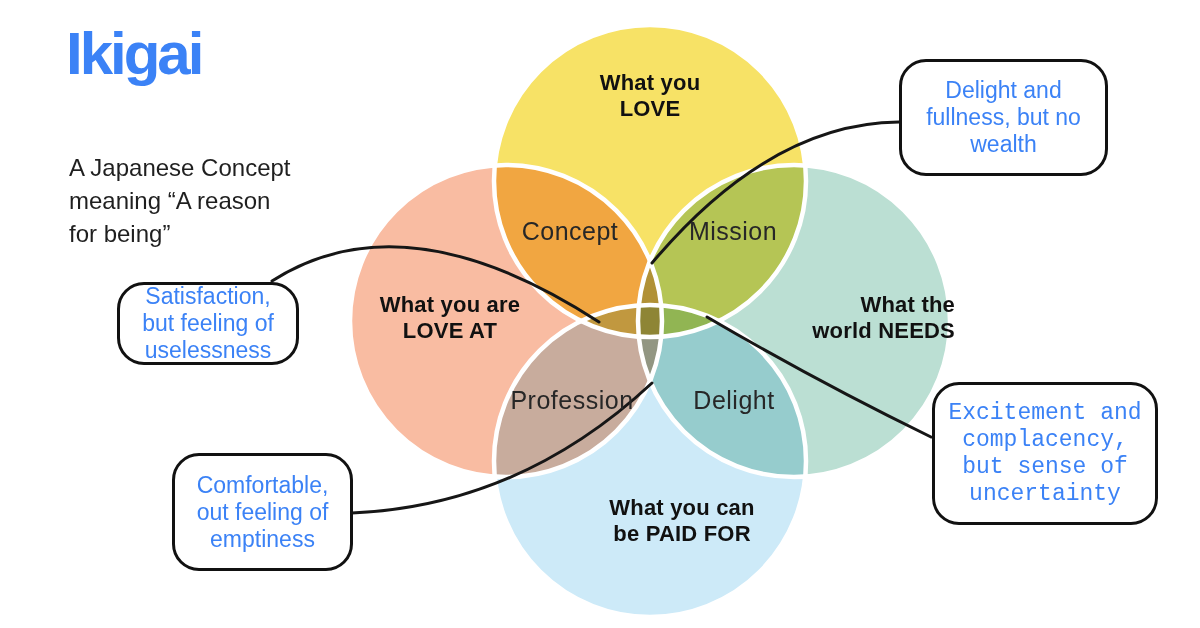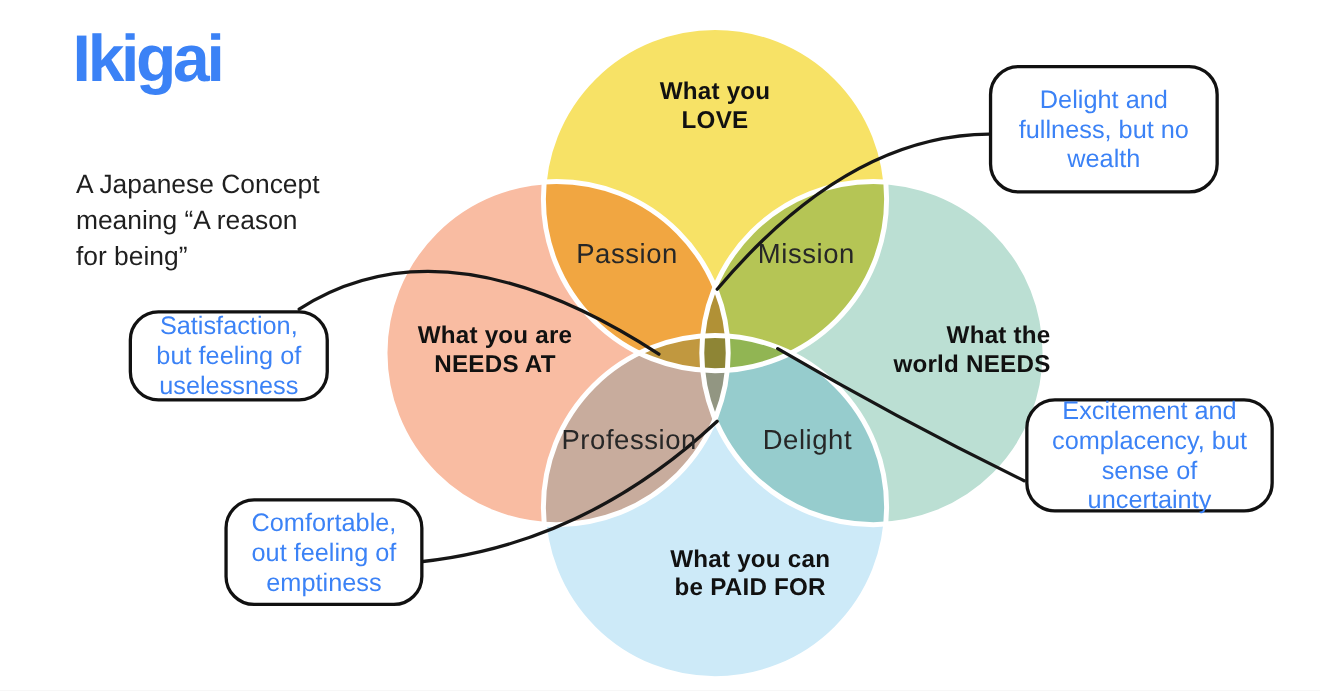--- a/index.html
+++ b/index.html
@@ -104,37 +104,37 @@
   </svg>
 
   <h1 class="title">Ikigai</h1>
   <div class="subtitle">A Japanese Concept
 meaning “A reason
 for being”</div>
 
   <div class="circle-label" style="left:650px; top:96px; width:220px;">What you
 LOVE</div>
   <div class="circle-label" style="left:450px; top:318px; width:220px;">What you are
-NEEDS AT</div>
+LOVE AT</div>
   <div class="circle-label" style="left:845px; top:318px; width:220px;text-align:right;">What the
 world NEEDS</div>
   <div class="circle-label" style="left:682px; top:521px; width:240px;">What you can
 be PAID FOR</div>
 
-  <div class="overlap-label" style="left:570px; top:231px;">Passion</div>
+  <div class="overlap-label" style="left:570px; top:231px;">Concept</div>
   <div class="overlap-label" style="left:733px; top:231px;text-align:right;">Mission</div>
   <div class="overlap-label" style="left:572px; top:400px;">Profession</div>
   <div class="overlap-label" style="left:734px; top:400px;">Delight</div>
 
   <div class="callout" style="left:899px; top:59px; width:209px; height:117px;">
     <span>Delight and fullness, but no wealth</span>
   </div>
   <div class="callout" style="left:117px; top:282px; width:182px; height:83px;">
     <span>Satisfaction, but feeling of uselessness</span>
   </div>
-  <div class="callout" style="left:172px; top:453px; width:181px; height:98px;margin-left:32px;">
+  <div class="callout" style="left:172px; top:453px; width:181px; height:118px;">
     <span>Comfortable, out feeling of emptiness</span>
   </div>
-  <div class="callout" style="left:932px; top:362px; width:226px; height:104px;">
+  <div class="callout" style="left:932px; top:382px; width:226px; height:143px;font-family:Liberation Mono, monospace;">
     <span>Excitement and complacency, but sense of uncertainty</span>
   </div>
 
 </div>
 
 </body></html>

